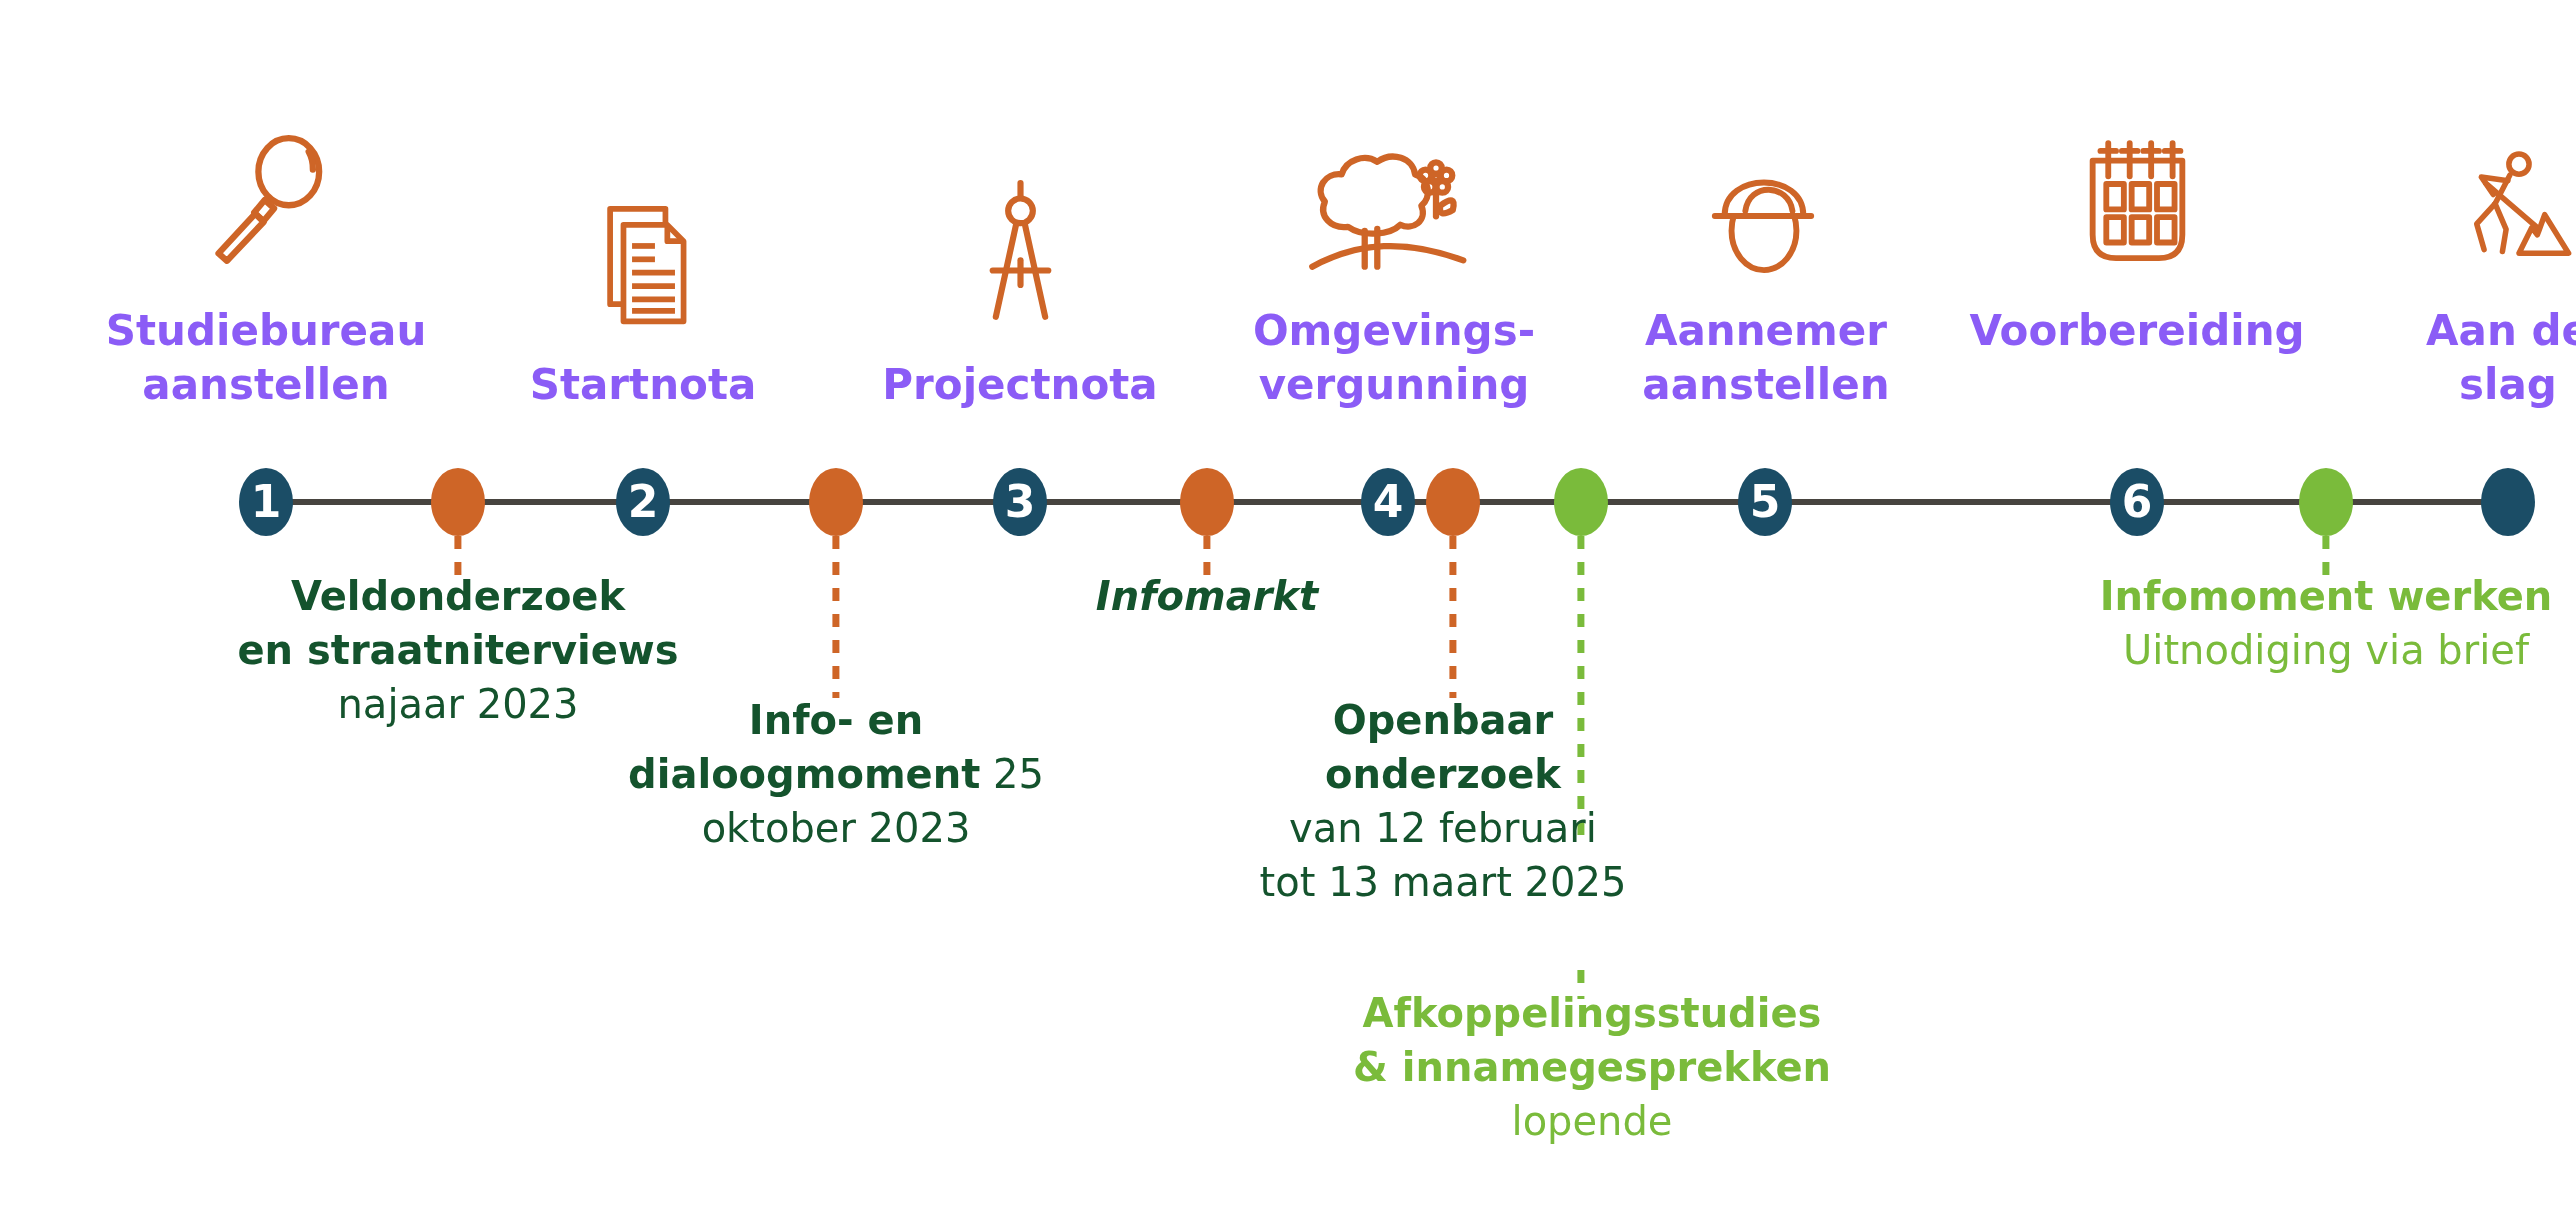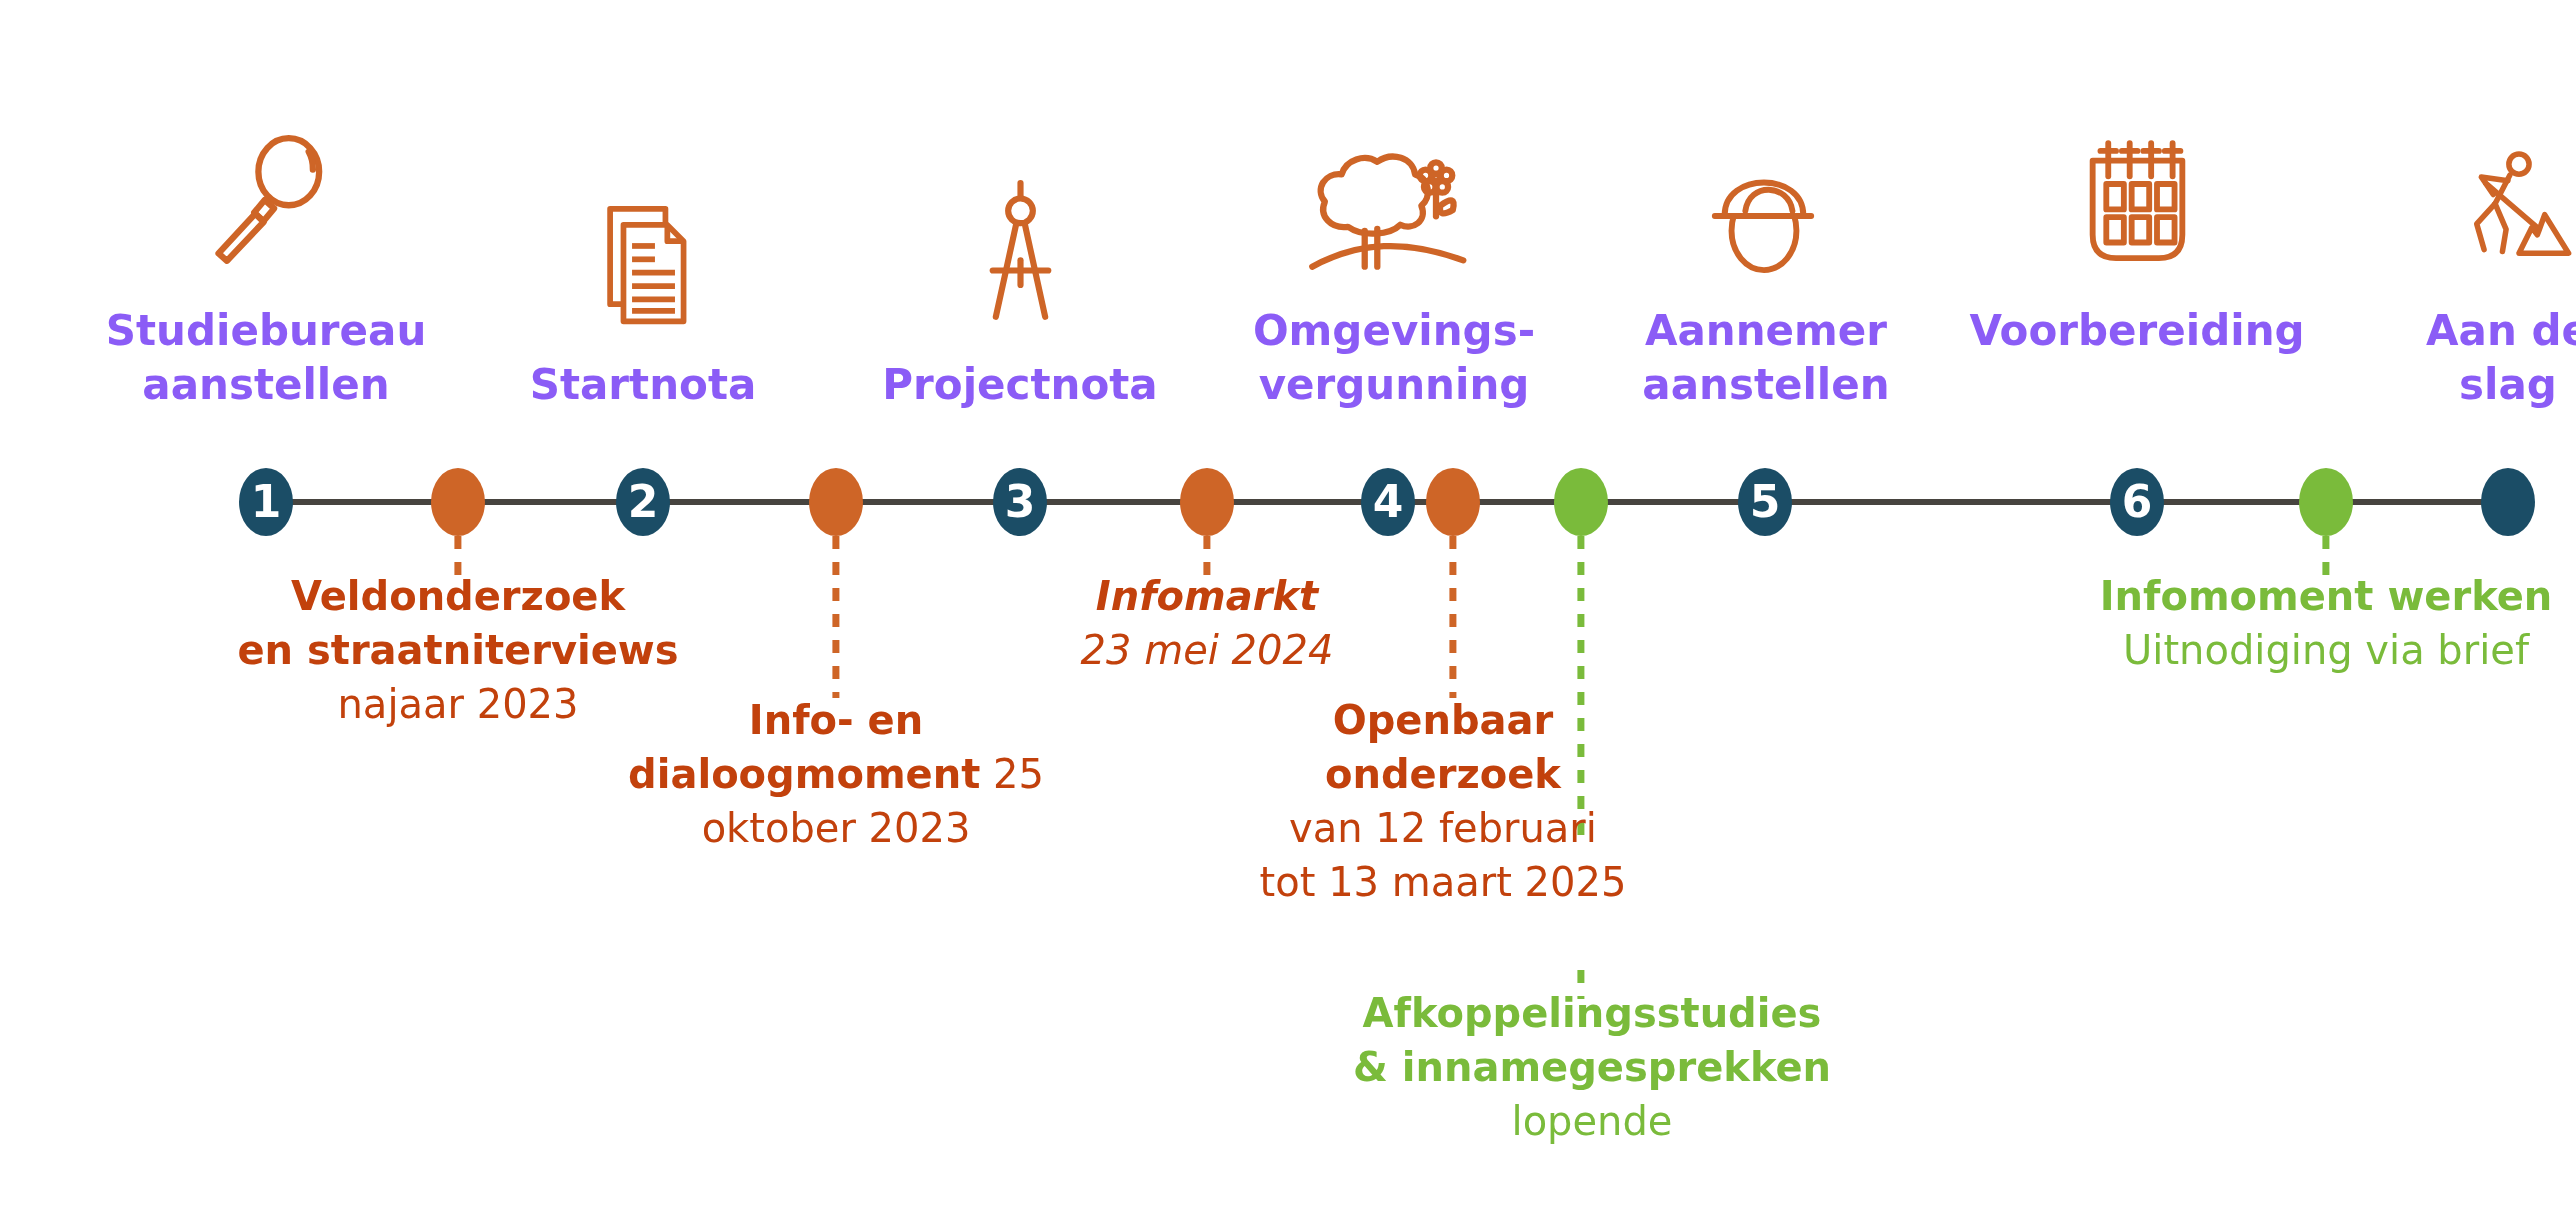--- a/index.html
+++ b/index.html
@@ -14,21 +14,21 @@
        display:flex;align-items:center;justify-content:center;}
   .dot-navy{background:#1B4D66;}
   .dot-orange{background:#CE6527;}
   .dot-green{background:#7ABB3B;}
   .dot span{color:#ffffff;font-weight:bold;font-size:44px;line-height:1;}
   .leader{position:absolute;width:7.2px;transform:translateX(-50%);}
   .leader-orange{background:repeating-linear-gradient(to bottom,#CE6527 0 13.4px,transparent 13.4px 26px);}
   .leader-green{background:repeating-linear-gradient(to bottom,#7ABB3B 0 13.4px,transparent 13.4px 26px);}
   .annotation{position:absolute;transform:translateX(-50%);width:592px;text-align:center;
        font-size:40px;line-height:54px;}
-  .ann-orange{color:#c2410c;}
+  .ann-orange{color:#14532d;}
   .ann-green{color:#7ABB3B;}
   .bold{font-weight:bold;}
   .regular{font-weight:normal;}
 </style>
 </head>
 <body>
 
 <div id="canvas">
 
   <div class="icon" style="left:209px;top:134px;width:126px;height:131px;">
@@ -186,21 +186,20 @@
   </div>
 
   <div class="annotation ann-orange" style="left:836px;top:693px;">
     <div class="bold">Info- en</div>
     <div><span class="bold">dialoogmoment</span><span class="regular"> 25</span></div>
     <div class="regular">oktober 2023</div>
   </div>
 
   <div class="annotation ann-orange" style="left:1207px;top:569px;font-style:italic;">
     <div class="bold">Infomarkt</div>
-    <div class="regular">23 mei 2024</div>
   </div>
 
   <div class="annotation ann-orange" style="left:1443px;top:693px;">
     <div class="bold">Openbaar</div>
     <div class="bold">onderzoek</div>
     <div class="regular">van 12 februari</div>
     <div class="regular">tot 13 maart 2025</div>
   </div>
 
   <div class="annotation ann-green" style="left:1592px;top:978px;margin-top:8px;">

